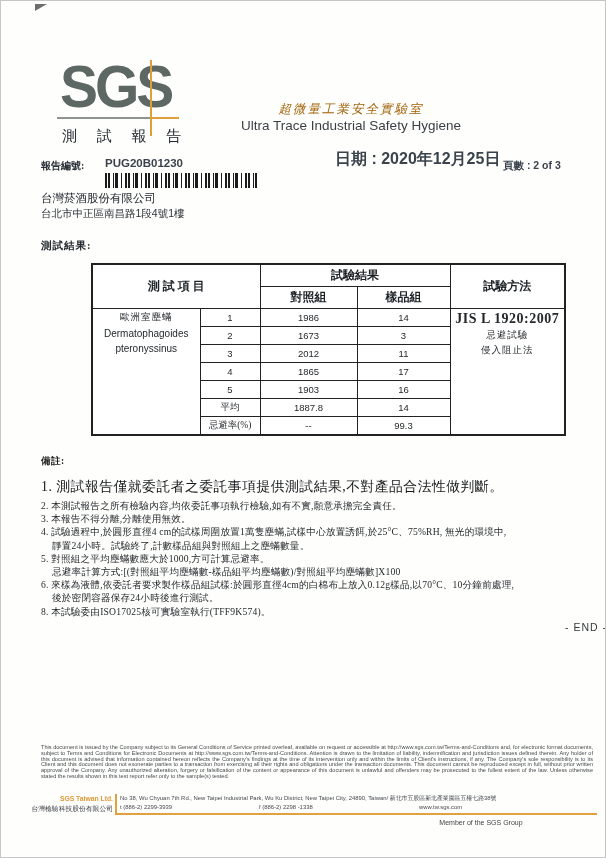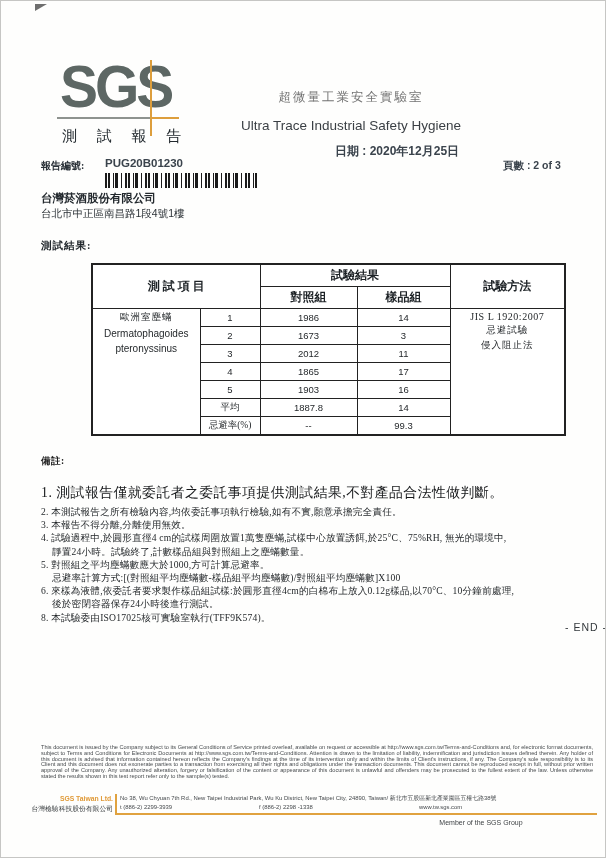--- a/index.html
+++ b/index.html
@@ -16,58 +16,58 @@
   }
   .scan-mark{position:absolute;left:34px;top:3px;width:12px;height:7px;background:#4a4a4a;clip-path:polygon(0 0,100% 0,0 100%);opacity:.8;}
 
   
   .sgs-logo{position:absolute;left:59px;top:56px;font-family:"Liberation Sans","DejaVu Sans",sans-serif;font-weight:bold;font-size:57px;line-height:1;color:#5d6764;letter-spacing:-3px;transform:scaleY(1.04);transform-origin:top left;}
   .logo-hline-gray{position:absolute;left:56px;top:116px;width:94px;height:2px;background:#8e938f;}
   .logo-hline-orange{position:absolute;left:150px;top:116px;width:28px;height:2px;background:#dd9e3c;}
   .logo-vline{position:absolute;left:149px;top:59px;width:2px;height:76px;background:#dd9e3c;}
   .report-title{position:absolute;left:61px;top:126px;font-size:15px;font-weight:normal;letter-spacing:8px;color:#22292e;}
 
-  .lab-title-zh{position:absolute;left:200px;top:88px;width:300px;text-align:center;font-size:12.5px;letter-spacing:2px;color:#737373;}
+  .lab-title-zh{position:absolute;left:200px;top:100px;width:300px;text-align:center;font-size:12.5px;letter-spacing:2px;color:#a16207;font-style:italic;}
   .lab-title-en{position:absolute;left:170px;top:117px;width:360px;text-align:center;font-size:13.5px;font-family:"Liberation Sans","DejaVu Sans",sans-serif;color:#3a3f44;}
 
   
   .meta{font-family:"Liberation Sans","DejaVu Sans",sans-serif;font-weight:bold;color:#3a434c;}
   .report-no-label{position:absolute;left:40px;top:158px;font-size:10px;font-family:"Liberation Serif",serif;font-weight:bold;color:#2a3138;}
   .report-no-value{position:absolute;left:104px;top:156px;font-size:11.5px;}
   .barcode{position:absolute;left:104px;top:172px;width:152px;height:15px;
     background:repeating-linear-gradient(90deg,#1b1b1b 0 2px,#fff 2px 3px,#1b1b1b 3px 5px,#fff 5px 8px,#1b1b1b 8px 9px,#fff 9px 10px,#1b1b1b 10px 13px,#fff 13px 16px,#1b1b1b 16px 17px,#fff 17px 20px);}
-  .date-line{position:absolute;left:334px;top:142px;font-size:12px;}
+  .date-line{position:absolute;left:334px;top:148px;font-size:16px;}
   .pages-line{position:absolute;left:502px;top:158px;font-size:10.5px;}
 
   
-  .client-name{position:absolute;left:40px;top:190px;font-size:11.5px;font-weight:bold;font-family:"Liberation Sans","DejaVu Sans",sans-serif;color:#23292e;}
+  .client-name{position:absolute;left:40px;top:190px;font-size:11.5px;font-weight:normal;font-family:"Liberation Sans","DejaVu Sans",sans-serif;color:#23292e;}
   .client-addr{position:absolute;left:40px;top:206px;font-size:10.5px;font-family:"Liberation Sans","DejaVu Sans",sans-serif;color:#2c3237;}
 
   .results-label{position:absolute;left:40px;top:238px;font-size:10.5px;font-weight:bold;letter-spacing:1px;color:#22282d;}
 
   
   .results-table{position:absolute;left:90px;top:262px;border-collapse:collapse;table-layout:fixed;background:#fff;}
   .results-table,.results-table td,.results-table th{border:1px solid #222;}
   .results-table{border-width:2px;}
   .results-table th{font-size:12px;font-weight:bold;color:#1d2226;padding:2px 18px;}
   .results-table td{font-size:9.5px;text-align:center;padding:1.5px 2px;color:#25292c;}
   .col-name{width:108px;} .col-num{width:60px;} .col-ctrl{width:97px;} .col-samp{width:93px;} .col-meth{width:115px;}
   .cell-item{vertical-align:top;text-align:left;padding:3px 4px;}
   .cell-item .zh{font-size:9.5px;letter-spacing:1px;}
   .cell-item .en{font-family:"Liberation Sans","DejaVu Sans",sans-serif;font-size:10px;margin-top:4px;}
   .cell-method{vertical-align:top;text-align:left;padding:3px 4px;}
-  .cell-method .m1{font-weight:normal;font-size:10px;letter-spacing:.5px;}
+  .cell-method .m1{font-weight:bold;font-size:14px;letter-spacing:.5px;}
   .cell-method .m2{font-size:9.5px;margin-top:2px;letter-spacing:1px;}
   .num-cell{font-family:"Liberation Sans","DejaVu Sans",sans-serif;}
   .row-label{font-size:9.5px;}
   .results-table tr{height:18px;}
 
   
   .notes{position:absolute;left:40px;top:454px;width:545px;}
-  .notes-label{font-size:9.5px;font-weight:bold;margin-bottom:16px;letter-spacing:.5px;}
+  .notes-label{font-size:9.5px;font-weight:bold;margin-bottom:10px;letter-spacing:.5px;}
   .note-big{font-size:13.8px;line-height:17px;margin-bottom:4px;letter-spacing:.5px;color:#16181a;}
   .note-line{font-size:9.6px;line-height:13.2px;color:#1f2326;letter-spacing:.2px;}
   .note-cont{padding-left:11px;}
   .end-mark{position:absolute;left:0;top:620px;width:606px;text-align:right;font-size:10.5px;font-family:"Liberation Sans","DejaVu Sans",sans-serif;color:#33383c;letter-spacing:1px;}
 
   
   .legal{position:absolute;left:40px;top:744px;width:552px;font-size:5.6px;line-height:5.75px;font-family:"Liberation Sans","DejaVu Sans",sans-serif;color:#474b4e;text-align:justify;}
   .f-co-en{position:absolute;left:34px;top:794px;width:78px;text-align:right;font-size:6.8px;font-family:"Liberation Sans","DejaVu Sans",sans-serif;color:#e09a38;font-weight:bold;}
   .f-co-zh{position:absolute;left:24px;top:803px;width:88px;text-align:right;font-size:6.8px;color:#3c4043;}
   .f-vline{position:absolute;left:114px;top:793px;width:1.5px;height:19px;background:#e0a23f;}

